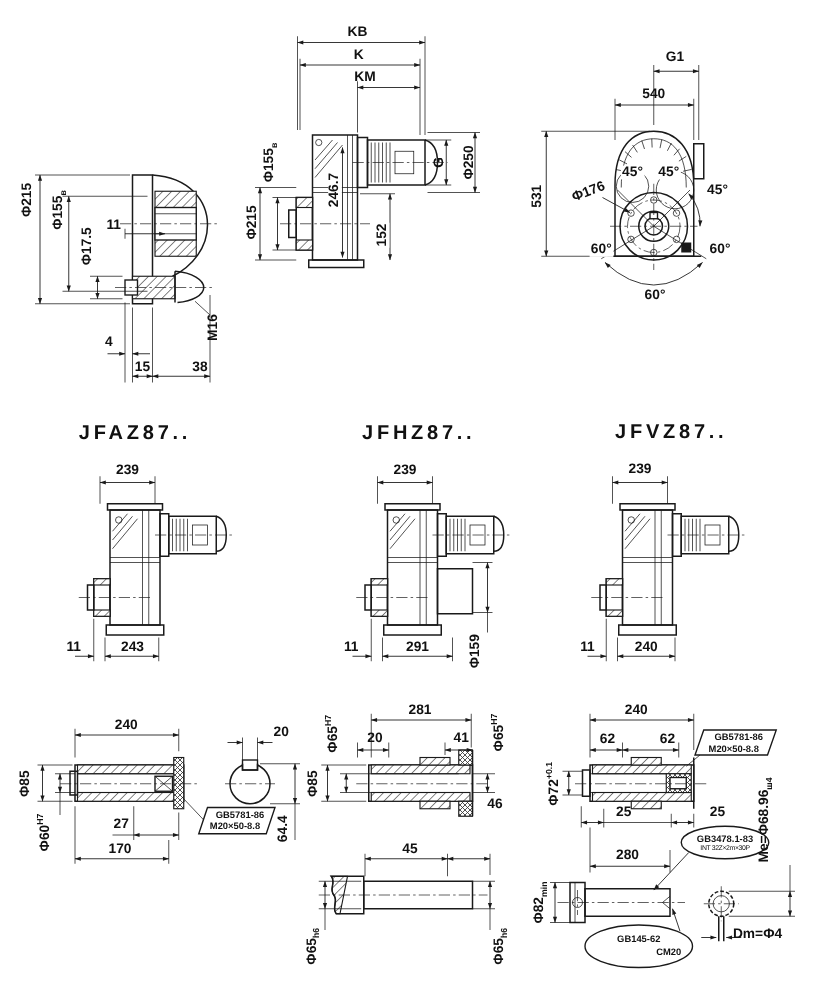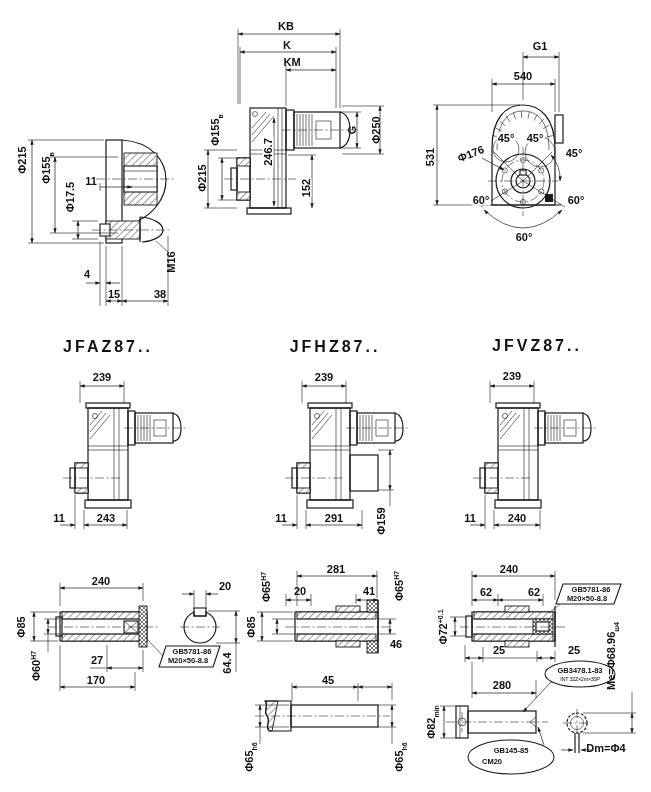--- a/index.html
+++ b/index.html
@@ -446,17 +446,17 @@
 <div class="lbl small" style="left:591px;top:590px"><span>GB5781-86</span></div>
 <div class="lbl small" style="left:587px;top:599px"><span>M20×50-8.8</span></div>
 <div class="lbl vert" style="left:443px;top:627px"><span>Φ72</span><sup>+0.1</sup></div>
 <div class="lbl" style="left:499px;top:650px"><span>25</span></div>
 <div class="lbl" style="left:574px;top:650px"><span>25</span></div>
 <div class="lbl" style="left:502px;top:685px"><span>280</span></div>
 <div class="lbl small" style="left:580px;top:671px"><span>GB3478.1-83</span></div>
 <div class="lbl tiny" style="left:580px;top:680px"><span>INT 32Z×2m×30P</span></div>
 <div class="lbl vert" style="left:613px;top:656px"><span>Me=Φ68.96</span><sub>ш4</sub></div>
 <div class="lbl vert" style="left:433px;top:722px"><span>Φ82</span><sub>min</sub></div>
-<div class="lbl small" style="left:511px;top:751px"><span>GB145-85</span></div>
-<div class="lbl small" style="left:492px;top:762px"><span>CM20</span></div>
+<div class="lbl small" style="left:511px;top:751px"><span>GB145-62</span></div>
+<div class="lbl small" style="left:535px;top:762px"><span>CM20</span></div>
 <div class="lbl" style="left:606px;top:748px"><span>Dm=Φ4</span></div>
 
 </div>
 
 </body></html>

